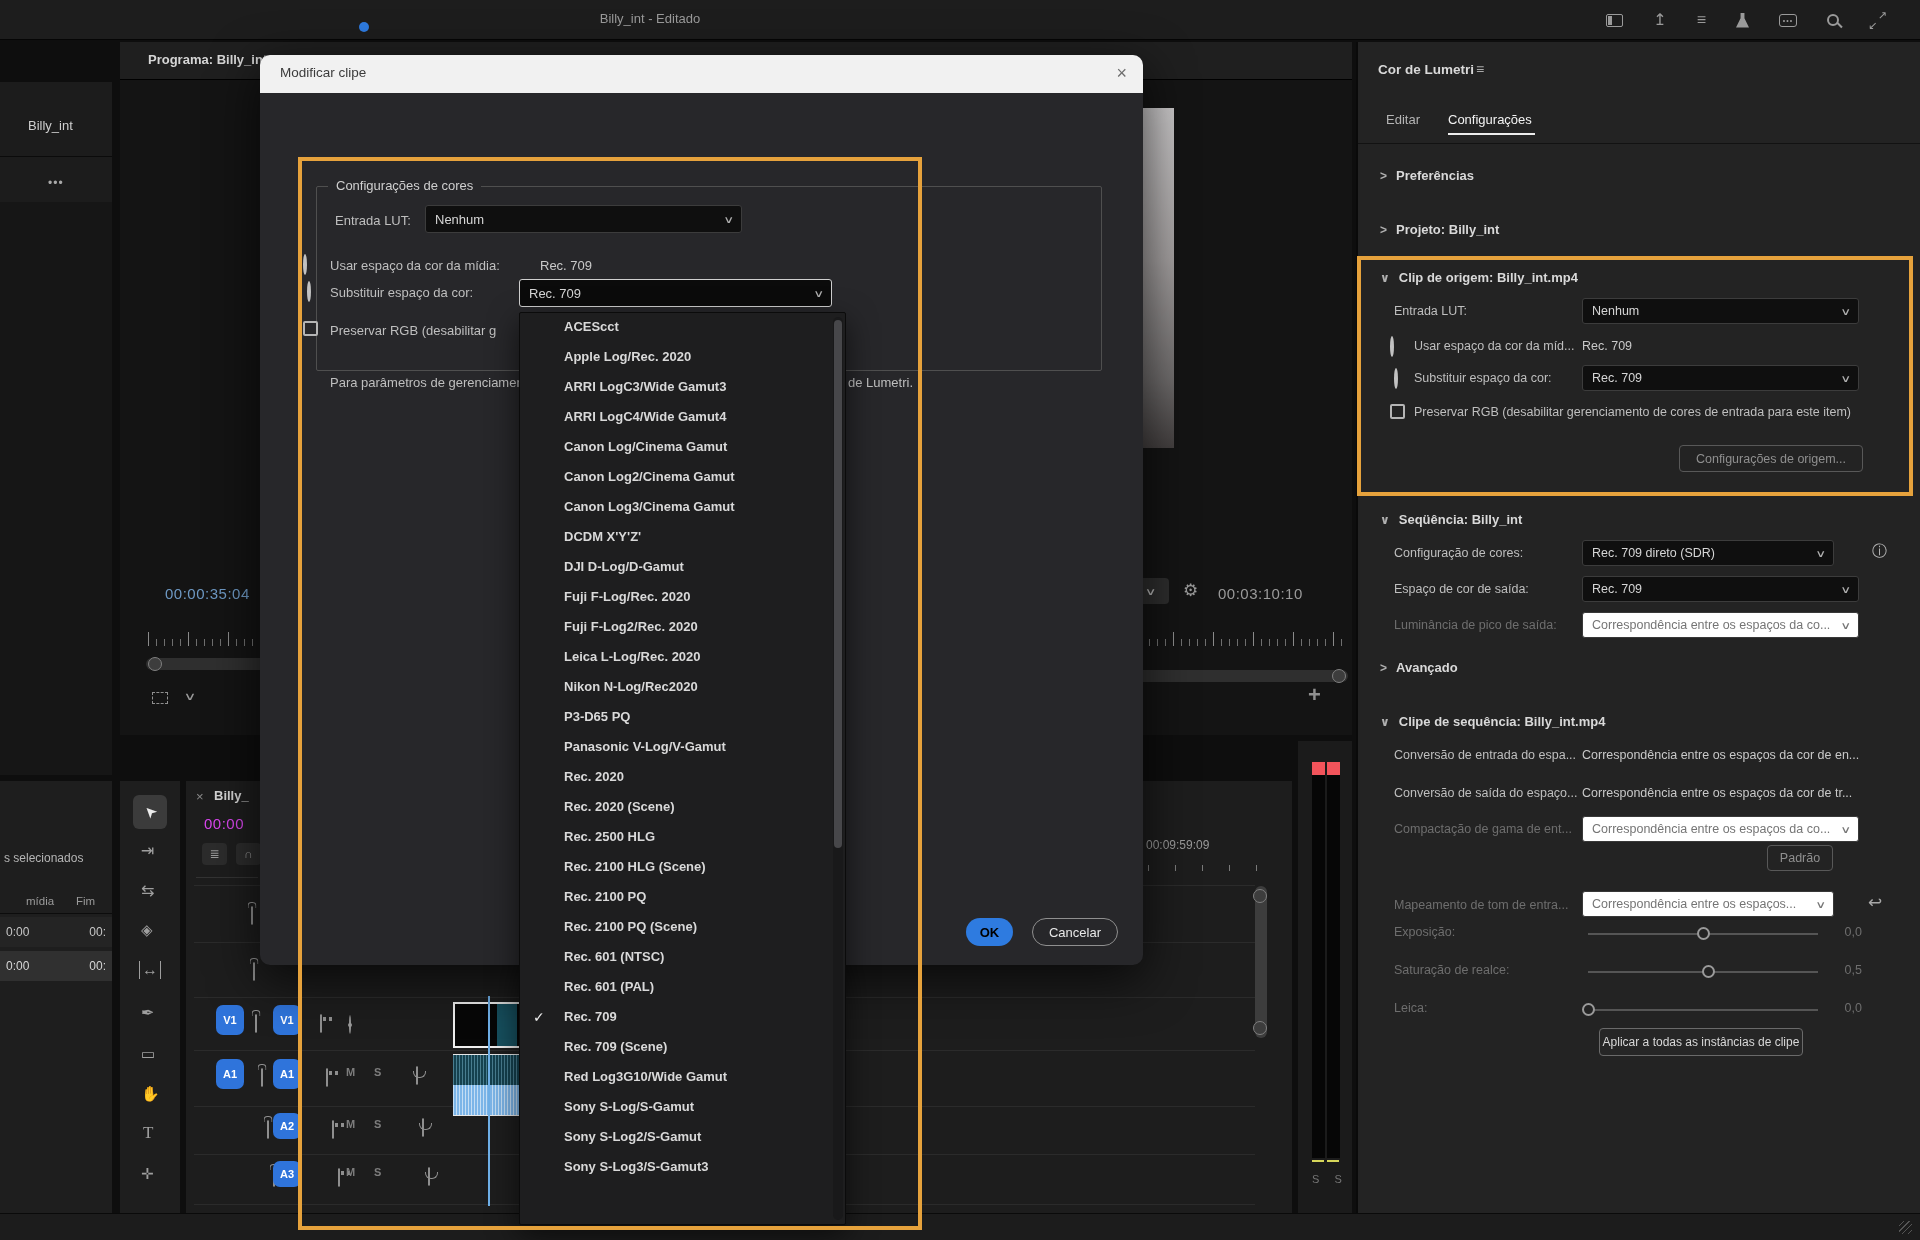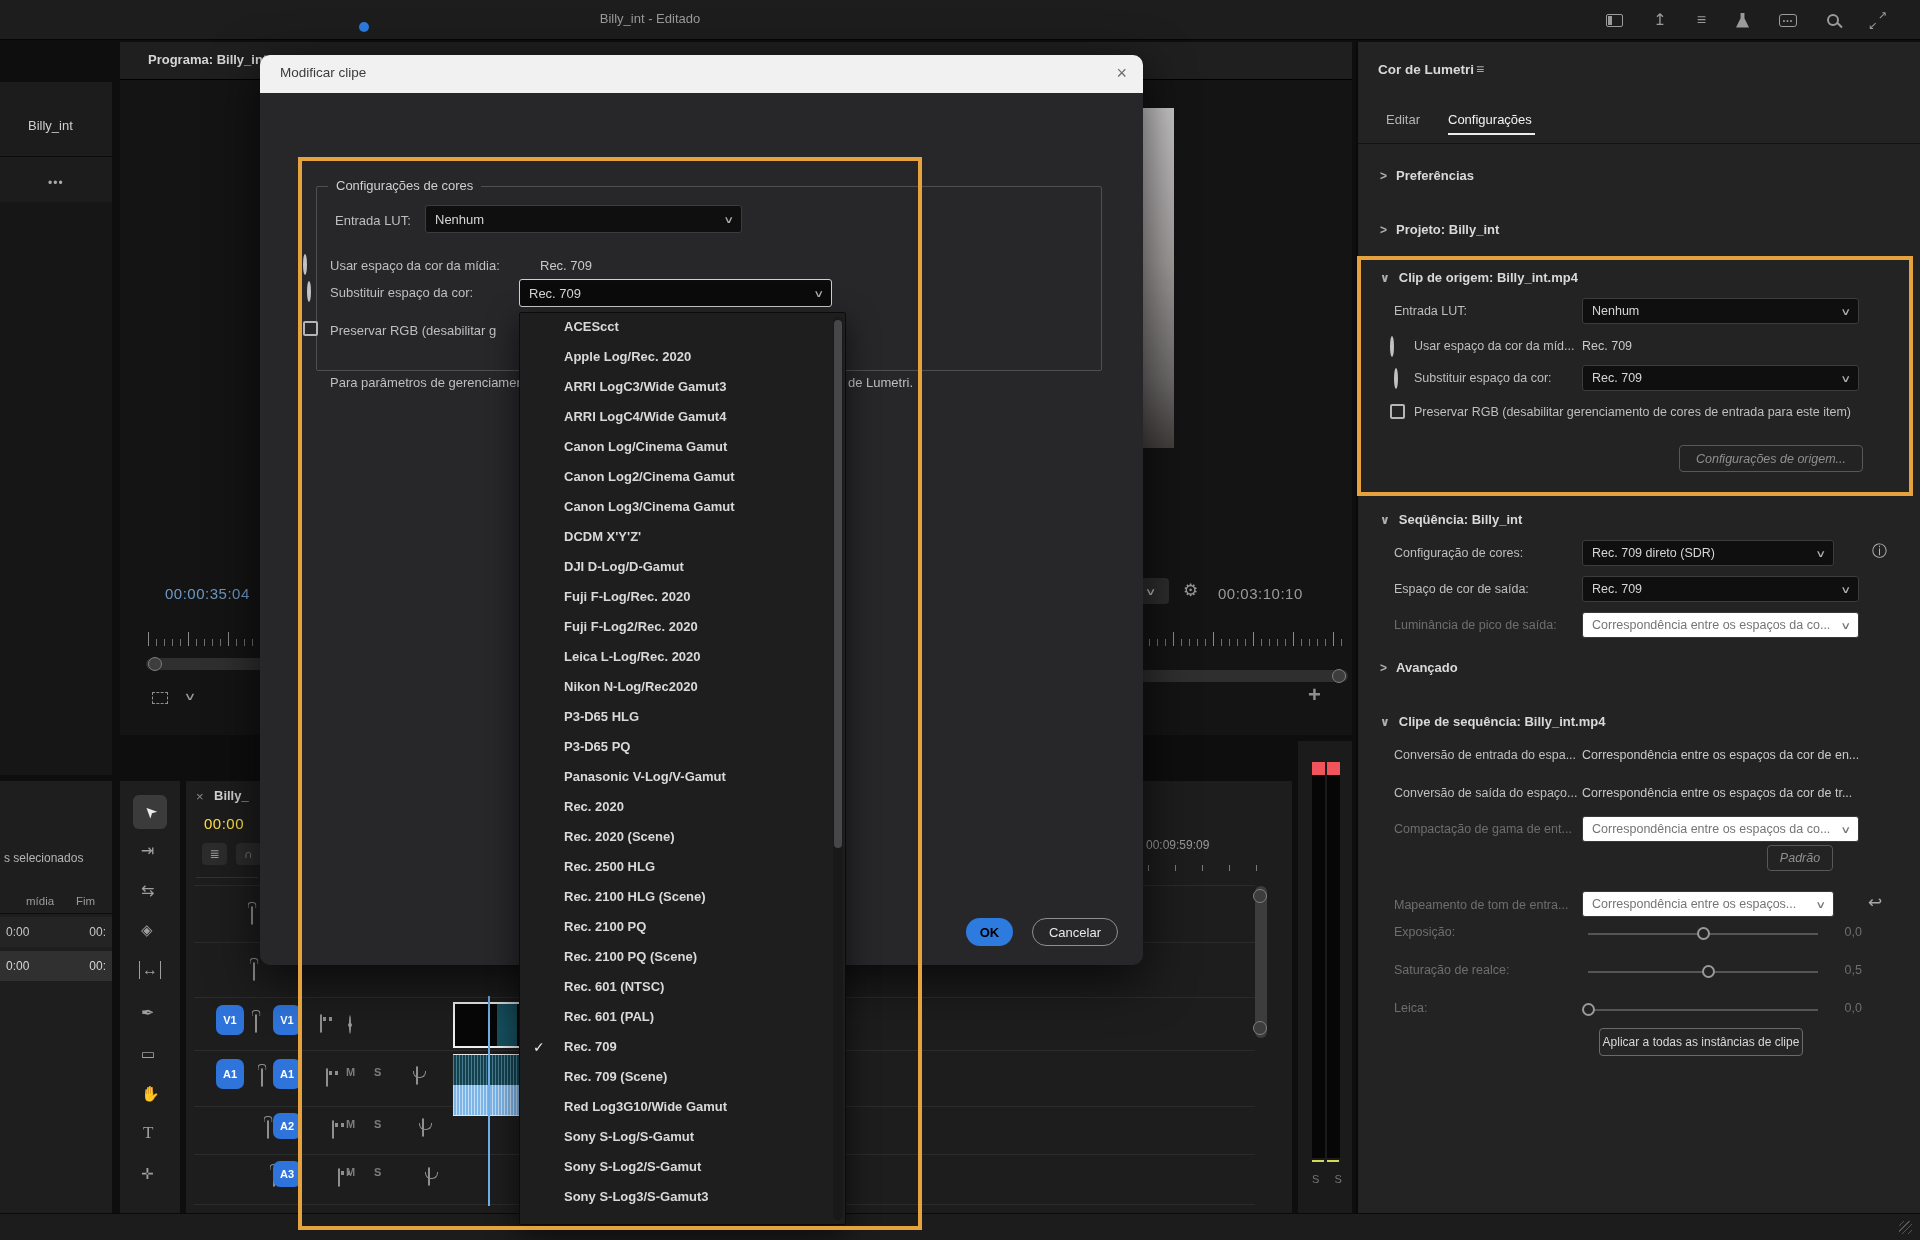--- a/index.html
+++ b/index.html
@@ -26,21 +26,21 @@
 
 
 .combo { display:flex; align-items:center; justify-content:space-between; background:#0f0f0f; border:1px solid #3c3c3c; border-radius:3px; padding:0 9px; font-size:12.5px; color:#d6d6d6; }
 .combo .chev { color:#b0b0b0; font-size:10px; transform:scaleX(1.5); }
 .combo.dim { background:#ffffff; border-color:#383838; color:#757575; }
 .combo.dim .chev { color:#757575; }
 .combo.focused { border:1.5px solid #cfcfcf; background:#0b0b0b; }
 .radio { width:15px; height:15px; border:2px solid #c2c2c2; border-radius:50%; position:relative; background:transparent; }
 .radio.on::after { content:""; position:absolute; inset:2.5px; background:#ececec; border-radius:50%; }
 .checkbox { width:15px; height:15px; border:2px solid #b5b5b5; border-radius:2px; }
-.btn-o { border:1px solid #585858; border-radius:4px; color:#8f8f8f; font-size:12.5px; display:flex; align-items:center; justify-content:center; background:transparent;font-style:italic; }
+.btn-o { border:1px solid #585858; border-radius:4px; color:#8f8f8f; font-size:12.5px; display:flex; align-items:center; justify-content:center; background:transparent; }
 .btn-light { border:1px solid #6a6a6a; border-radius:4px; color:#d8d8d8; font-size:12.5px; display:flex; align-items:center; justify-content:center; background:#262626; }
 .pill-blue { background:#2E7BE0; color:#000000; border-radius:15px; font-weight:bold; font-size:13px; display:flex; align-items:center; justify-content:center; }
 .pill-dark { border:1.5px solid #8f8f8f; color:#e8e8e8; border-radius:15px; font-size:13px; display:flex; align-items:center; justify-content:center; }
 .hdr { font-weight:bold; color:#d9d9d9; font-size:13px; white-space:nowrap; }
 .chev-h { color:#b0b0b0; font-size:12px; font-weight:bold; margin-right:9px; display:inline-block; }
 .lbl { color:#bfbfbf; font-size:12.5px; white-space:nowrap; }
 .lbl.dim { color:#6e6e6e; }
 .val { color:#c9c9c9; font-size:12.5px; white-space:nowrap; }
 .badge { background:#2F74DB; color:#fff; font-size:11px; font-weight:bold; border-radius:7px; display:flex; align-items:center; justify-content:center; }
 .ruler { background-image:repeating-linear-gradient(90deg,#8a8a8a 0 1px,transparent 1px 40px),repeating-linear-gradient(90deg,#6f6f6f 0 1px,transparent 1px 8px); background-size:100% 14px,100% 7px; background-position:bottom left,bottom left; background-repeat:no-repeat,no-repeat; }
@@ -167,21 +167,21 @@
     <span class="abs" style="left:21px;top:222px;font-size:16px;color:#9f9f9f;">✒</span>
     <span class="abs" style="left:21px;top:264px;font-size:15px;color:#9f9f9f;">▭</span>
     <span class="abs" style="left:21px;top:304px;font-size:15px;color:#9f9f9f;">✋</span>
     <span class="abs" style="left:23px;top:342px;font-size:17px;color:#9f9f9f;font-family:'Liberation Serif','DejaVu Serif',serif;">T</span>
     <span class="abs" style="left:21px;top:384px;font-size:15px;color:#9f9f9f;">✛</span>
   </div>
 
   <div class="abs panel" style="left:186px;top:741px;width:1106px;height:472px;background:#1d1d1d;">
     <span class="abs" style="left:10px;top:8px;font-size:13px;color:#8a8a8a;">×</span>
     <span class="abs" style="left:28px;top:7px;font-size:13px;font-weight:bold;color:#d4d4d4;">Billy_</span>
-    <span class="abs" style="left:18px;top:34px;font-size:15px;letter-spacing:.5px;color:#fde047;text-align:center;">00:00</span>
+    <span class="abs" style="left:18px;top:34px;font-size:15px;letter-spacing:.5px;color:#d946ef;text-align:center;">00:00</span>
     <div class="abs" style="left:16px;top:62px;width:25px;height:22px;background:#2c2c2c;border-radius:4px;display:flex;align-items:center;justify-content:center;">
       <span style="color:#9a9a9a;font-size:12px;">≣</span>
     </div>
     <div class="abs" style="left:50px;top:62px;width:25px;height:22px;background:#2c2c2c;border-radius:4px;display:flex;align-items:center;justify-content:center;">
       <span style="color:#9a9a9a;font-size:12px;">∩</span>
     </div>
     <div class="abs" style="left:10px;top:96px;width:62px;height:1px;background:#333;"></div>
 
     
     <div class="abs tl-line" style="left:8px;top:104px;width:1061px;"></div>
@@ -441,23 +441,20 @@
       <div class="dd-item">
           <span>Fuji F-Log2/Rec. 2020</span>
         </div>
       <div class="dd-item">
           <span>Leica L-Log/Rec. 2020</span>
         </div>
       <div class="dd-item">
           <span>Nikon N-Log/Rec2020</span>
         </div>
       <div class="dd-item">
-          <span>P3-D65 HLG</span>
-        </div>
-      <div class="dd-item">
           <span>P3-D65 PQ</span>
         </div>
       <div class="dd-item">
           <span>Panasonic V-Log/V-Gamut</span>
         </div>
       <div class="dd-item">
           <span>Rec. 2020</span>
         </div>
       <div class="dd-item">
           <span>Rec. 2020 (Scene)</span>

